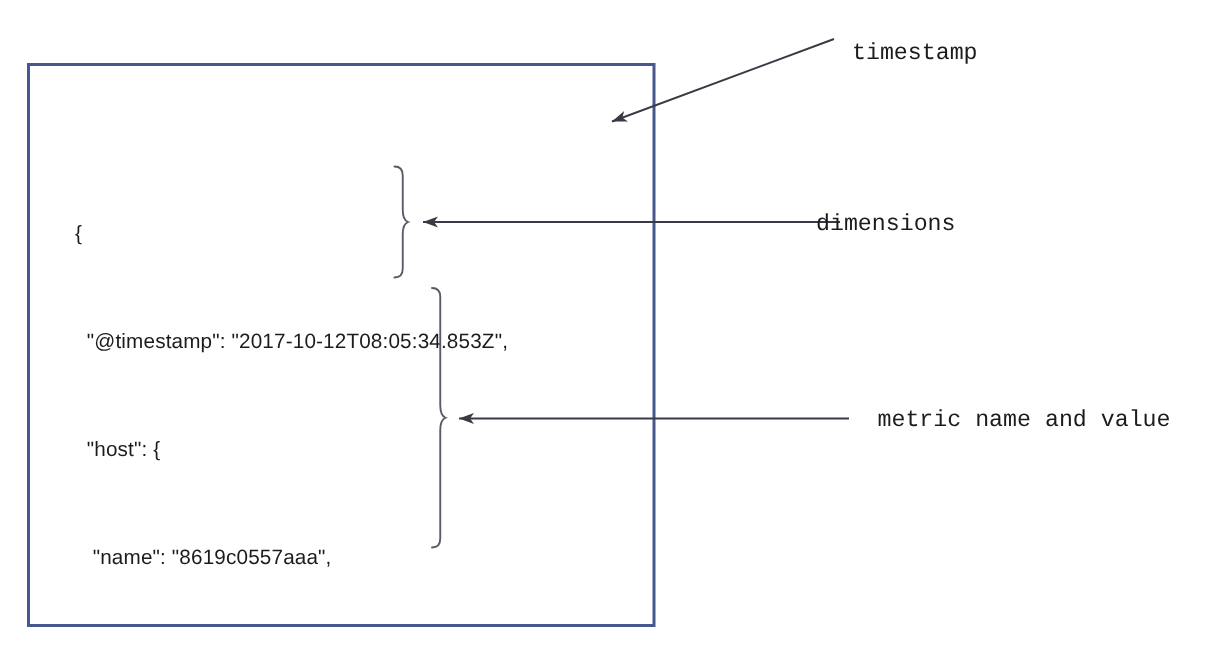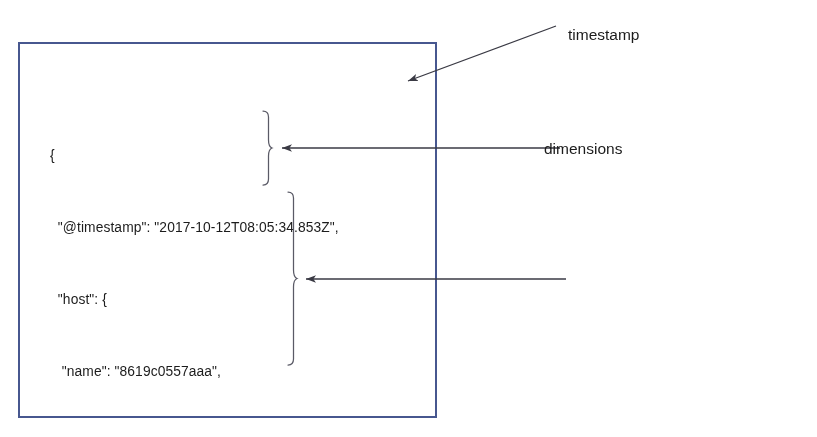--- a/index.html
+++ b/index.html
@@ -56,21 +56,21 @@
     position: absolute;
     left: 0; top: 0;
     width: 817px;
     height: 437px;
     pointer-events: none;
   }
 
   
   .annot-label {
     position: absolute;
-    font-family: Liberation Sans, sans-serif;
+    font-family: Liberation Mono, monospace;
     font-size: 15.5px;
     color: #1c1c1c;
     white-space: nowrap;
   }
   #label-timestamp { left: 568px; top: 26px; }
   #label-dimensions { left: 544px; top: 140px; }
   #label-metric     { left: 585px; top: 271px; }
 </style>
 </head>
 <body>
@@ -134,14 +134,15 @@
 
     <g>
       <line x1="566" y1="279" x2="306" y2="279" stroke="#3a3a44" stroke-width="1.3" marker-end="url(#arrowhead)"></line>
     </g>
   </svg>
 
   <div class="annot-label" id="label-timestamp">timestamp</div>
 
   <div class="annot-label" id="label-dimensions">dimensions</div>
 
+  <div class="annot-label" id="label-metric">metric name and value</div>
 
 </div>
 
 </body></html>

